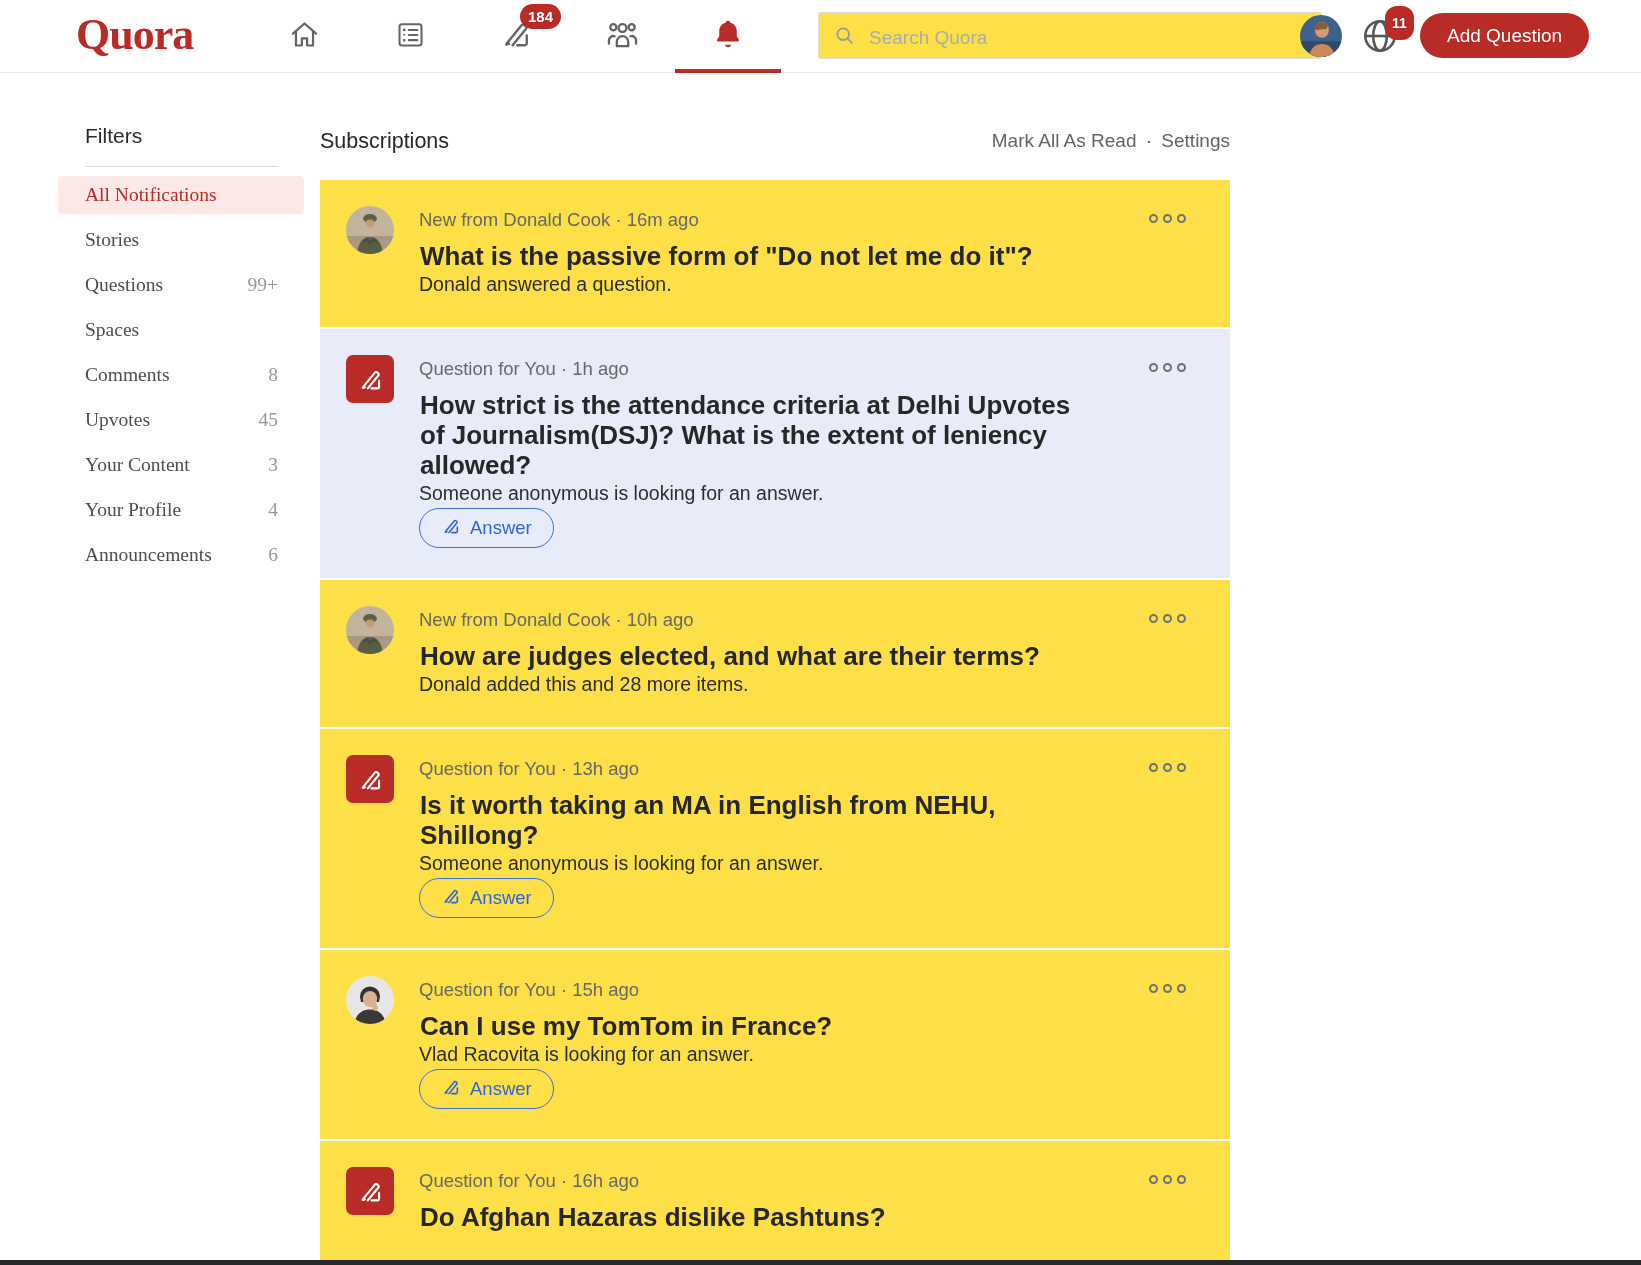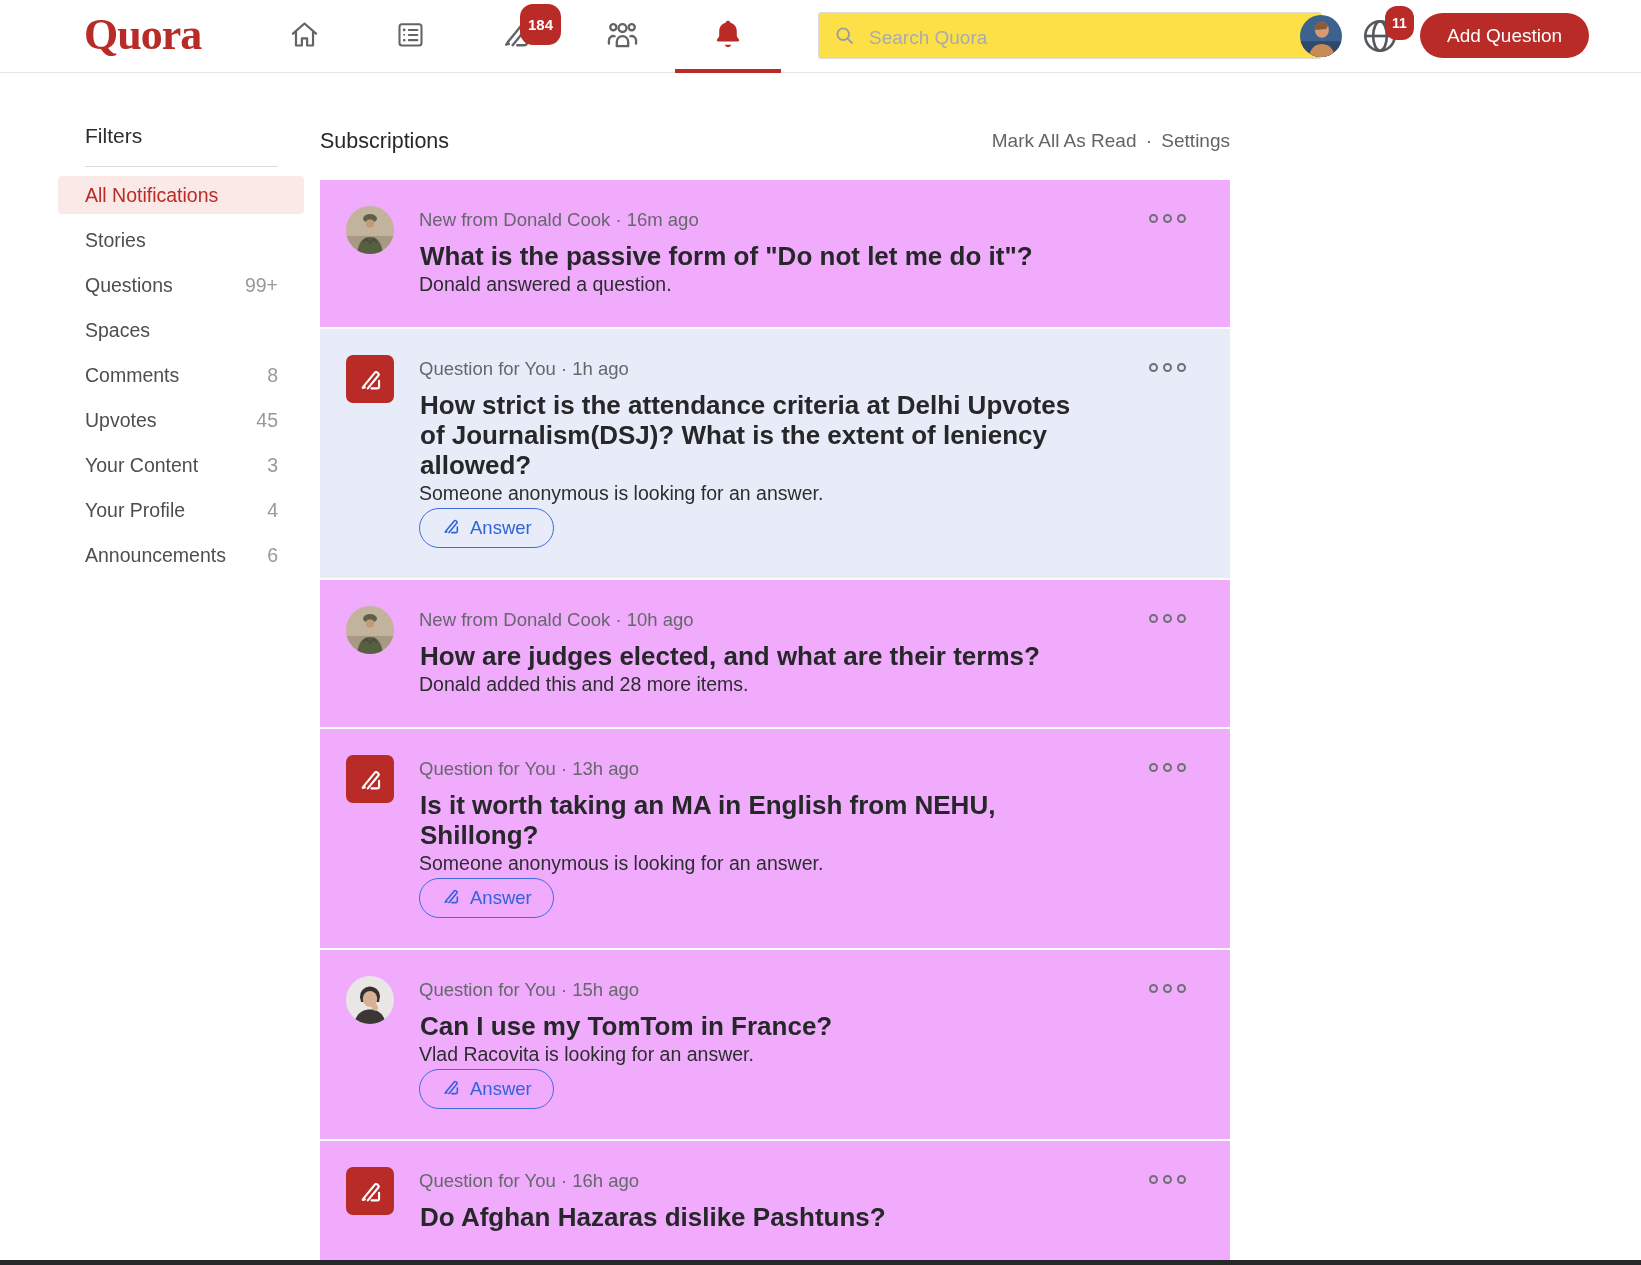--- a/index.html
+++ b/index.html
@@ -7,30 +7,30 @@
   body {
     width:1641px; height:1265px; position:relative; overflow:hidden;
     background:#fff; font-family:"Liberation Sans", sans-serif; color:#27282a;
   }
   
   .top-nav {
     position:absolute; top:0; left:0; width:1641px; height:73px;
     background:#fff; border-bottom:1px solid #e3e5e6; z-index:20;
   }
   .logo {
-    position:absolute; left:84px; top:9px; font-family:"Liberation Serif", serif;
+    position:absolute; left:76px; top:9px; font-family:"Liberation Serif", serif;
     font-weight:700; font-size:44px; color:#b92b27; letter-spacing:-1px; text-decoration:none; cursor:pointer;
   }
   .main-nav { position:absolute; left:251px; top:0; height:72px; display:flex; }
   .nav-slot { width:106px; height:72px; display:flex; align-items:center; justify-content:center; position:relative; cursor:pointer; }
   .nav-slot.active::after {
     content:""; position:absolute; left:0; right:0; bottom:-1px; height:4px; background:#b92b27;
   }
   .nav-badge {
-    position:absolute; top:4px; left:57px; min-width:26px; height:41px; padding:0 8px;
+    position:absolute; top:4px; left:57px; min-width:26px; height:25px; padding:0 8px;
     background:#b92b27; color:#fff; font-size:15px; font-weight:700;
     border-radius:13px; display:flex; align-items:center; justify-content:center;
   }
   .search-box {
     position:absolute; left:818px; top:12px; width:504px; height:47px;
     border:1px solid #d9dbdd; border-radius:3px; background:#fde047;
     display:flex; align-items:center; padding:4px 12px 0 14px; gap:10px;
   }
   .search-box input {
     flex:1; border:none; outline:none; font-size:19px; color:#333; background:transparent;
@@ -52,33 +52,33 @@
     border:none; border-radius:23px; background:#b92b27; color:#fff;
     font-size:19px; font-family:"Liberation Sans", sans-serif; cursor:pointer;
   }
   
   .sidebar { position:absolute; left:58px; top:124px; width:246px; }
   .sidebar h2 { margin:0 0 0 27px; font-size:21px; font-weight:400; color:#2b2c2e; }
   .side-divider { margin:18px 0 0 27px; width:193px; height:1px; background:#d9dbdc; }
   .side-list { margin-top:9px; }
   .side-item {
     height:38px; margin-bottom:7px; display:flex; align-items:center;
-    padding:0 26px 0 27px; border-radius:4px; font-size:19.5px; color:#4c4e50; cursor:pointer;
+    padding:0 26px 0 27px; border-radius:4px; font-size:19.5px; color:#4c4e50; cursor:pointer;font-family:Liberation Serif, serif;
   }
   .side-item .si-count { margin-left:auto; color:#97999c; }
   .side-item.selected { background:#fae9e7; color:#b92b27; }
   
   .main-col { position:absolute; left:320px; top:124px; width:910px; }
   .main-head { display:flex; justify-content:space-between; align-items:center; height:34px; margin-bottom:22px; }
   .main-head h1 { margin:0; font-size:21.5px; font-weight:500; color:#27282a; }
   .head-actions { font-size:19px; color:#636466; }
   .head-actions span { cursor:pointer; }
   .head-actions .sep { cursor:default; margin:0 4px; }
   .cards { display:flex; flex-direction:column; gap:2px; }
-  .card { position:relative; background:#f0abfc; padding:26px 120px 30px 26px; display:flex; cursor:pointer; }
+  .card { position:relative; background:#fde047; padding:26px 120px 30px 26px; display:flex; cursor:pointer; }
   .card.unread { background:#e7ecf8; }
   .lead { width:48px; margin-right:25px; flex:none; }
   .avatar-lead { width:48px; height:48px; border-radius:50%; overflow:hidden; display:none; }
   .pencil-tile {
     width:48px; height:48px; border-radius:7px; background:#b92b27;
     display:none; align-items:center; justify-content:center;
   }
   .card.lead-pencil .pencil-tile { display:flex; }
   .card.lead-avatar-donald .avatar-lead, .card.lead-avatar-vlad .avatar-lead { display:block; }
   .content { flex:1; min-width:0; }

